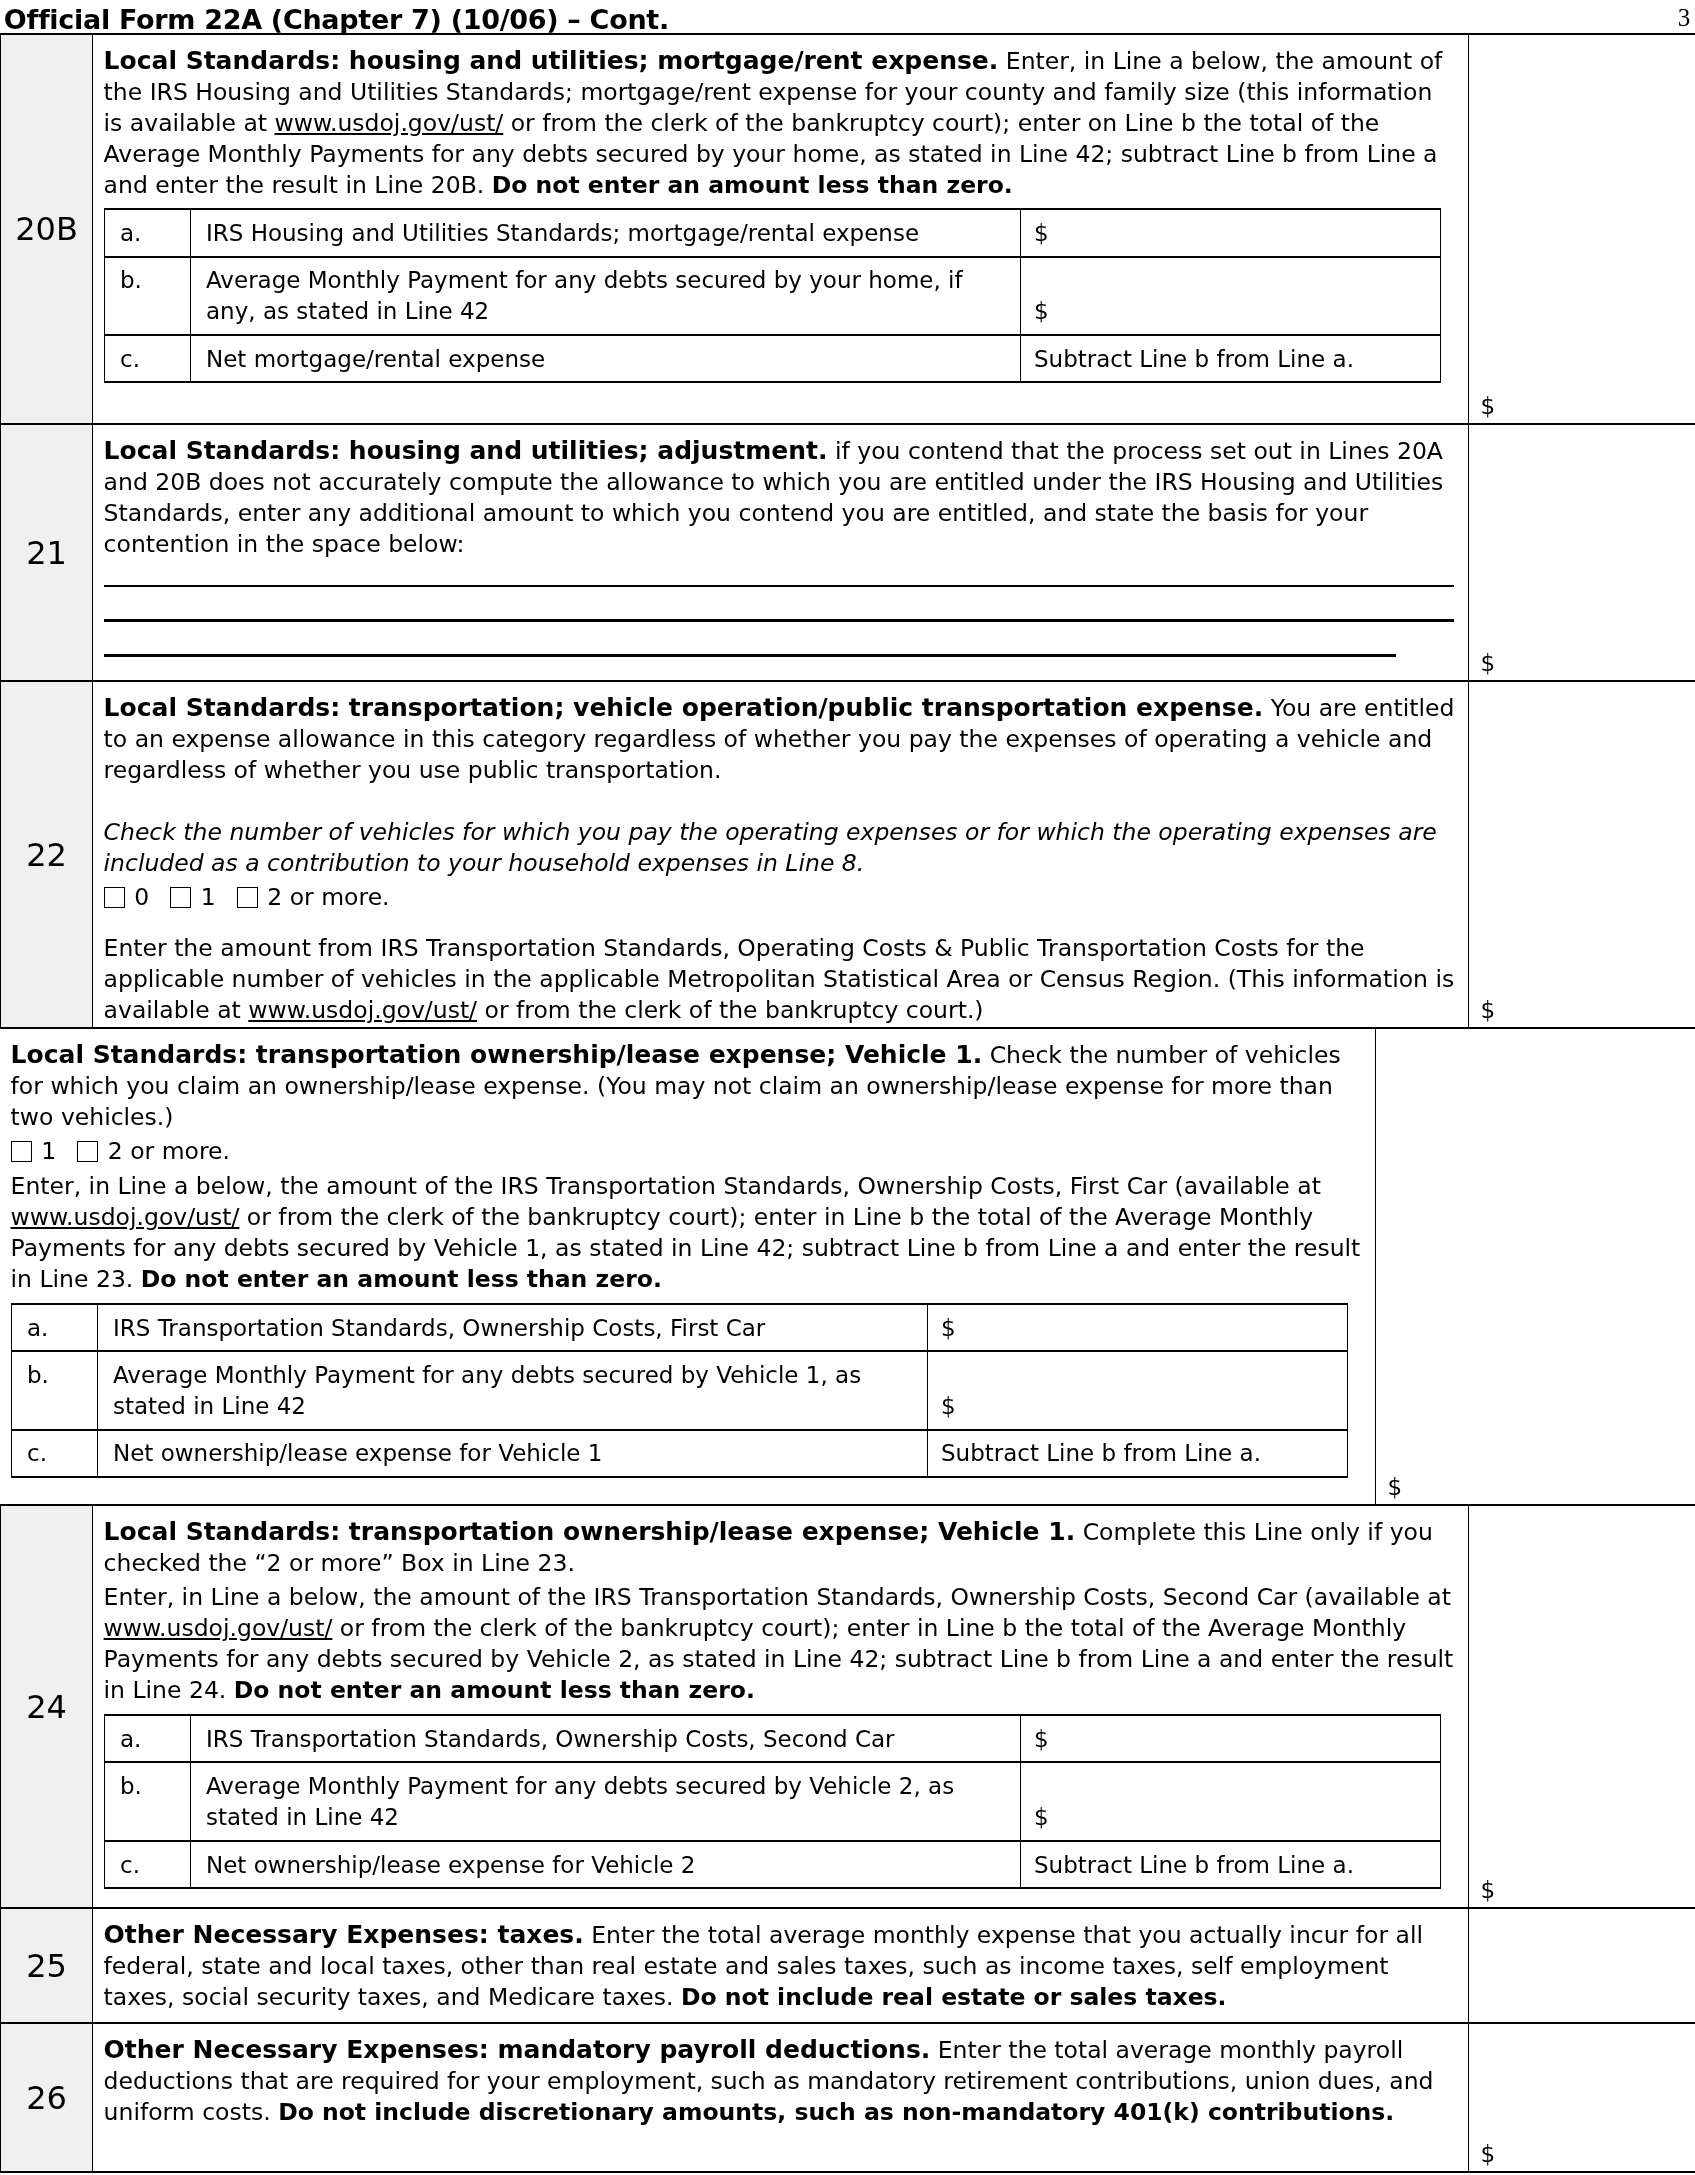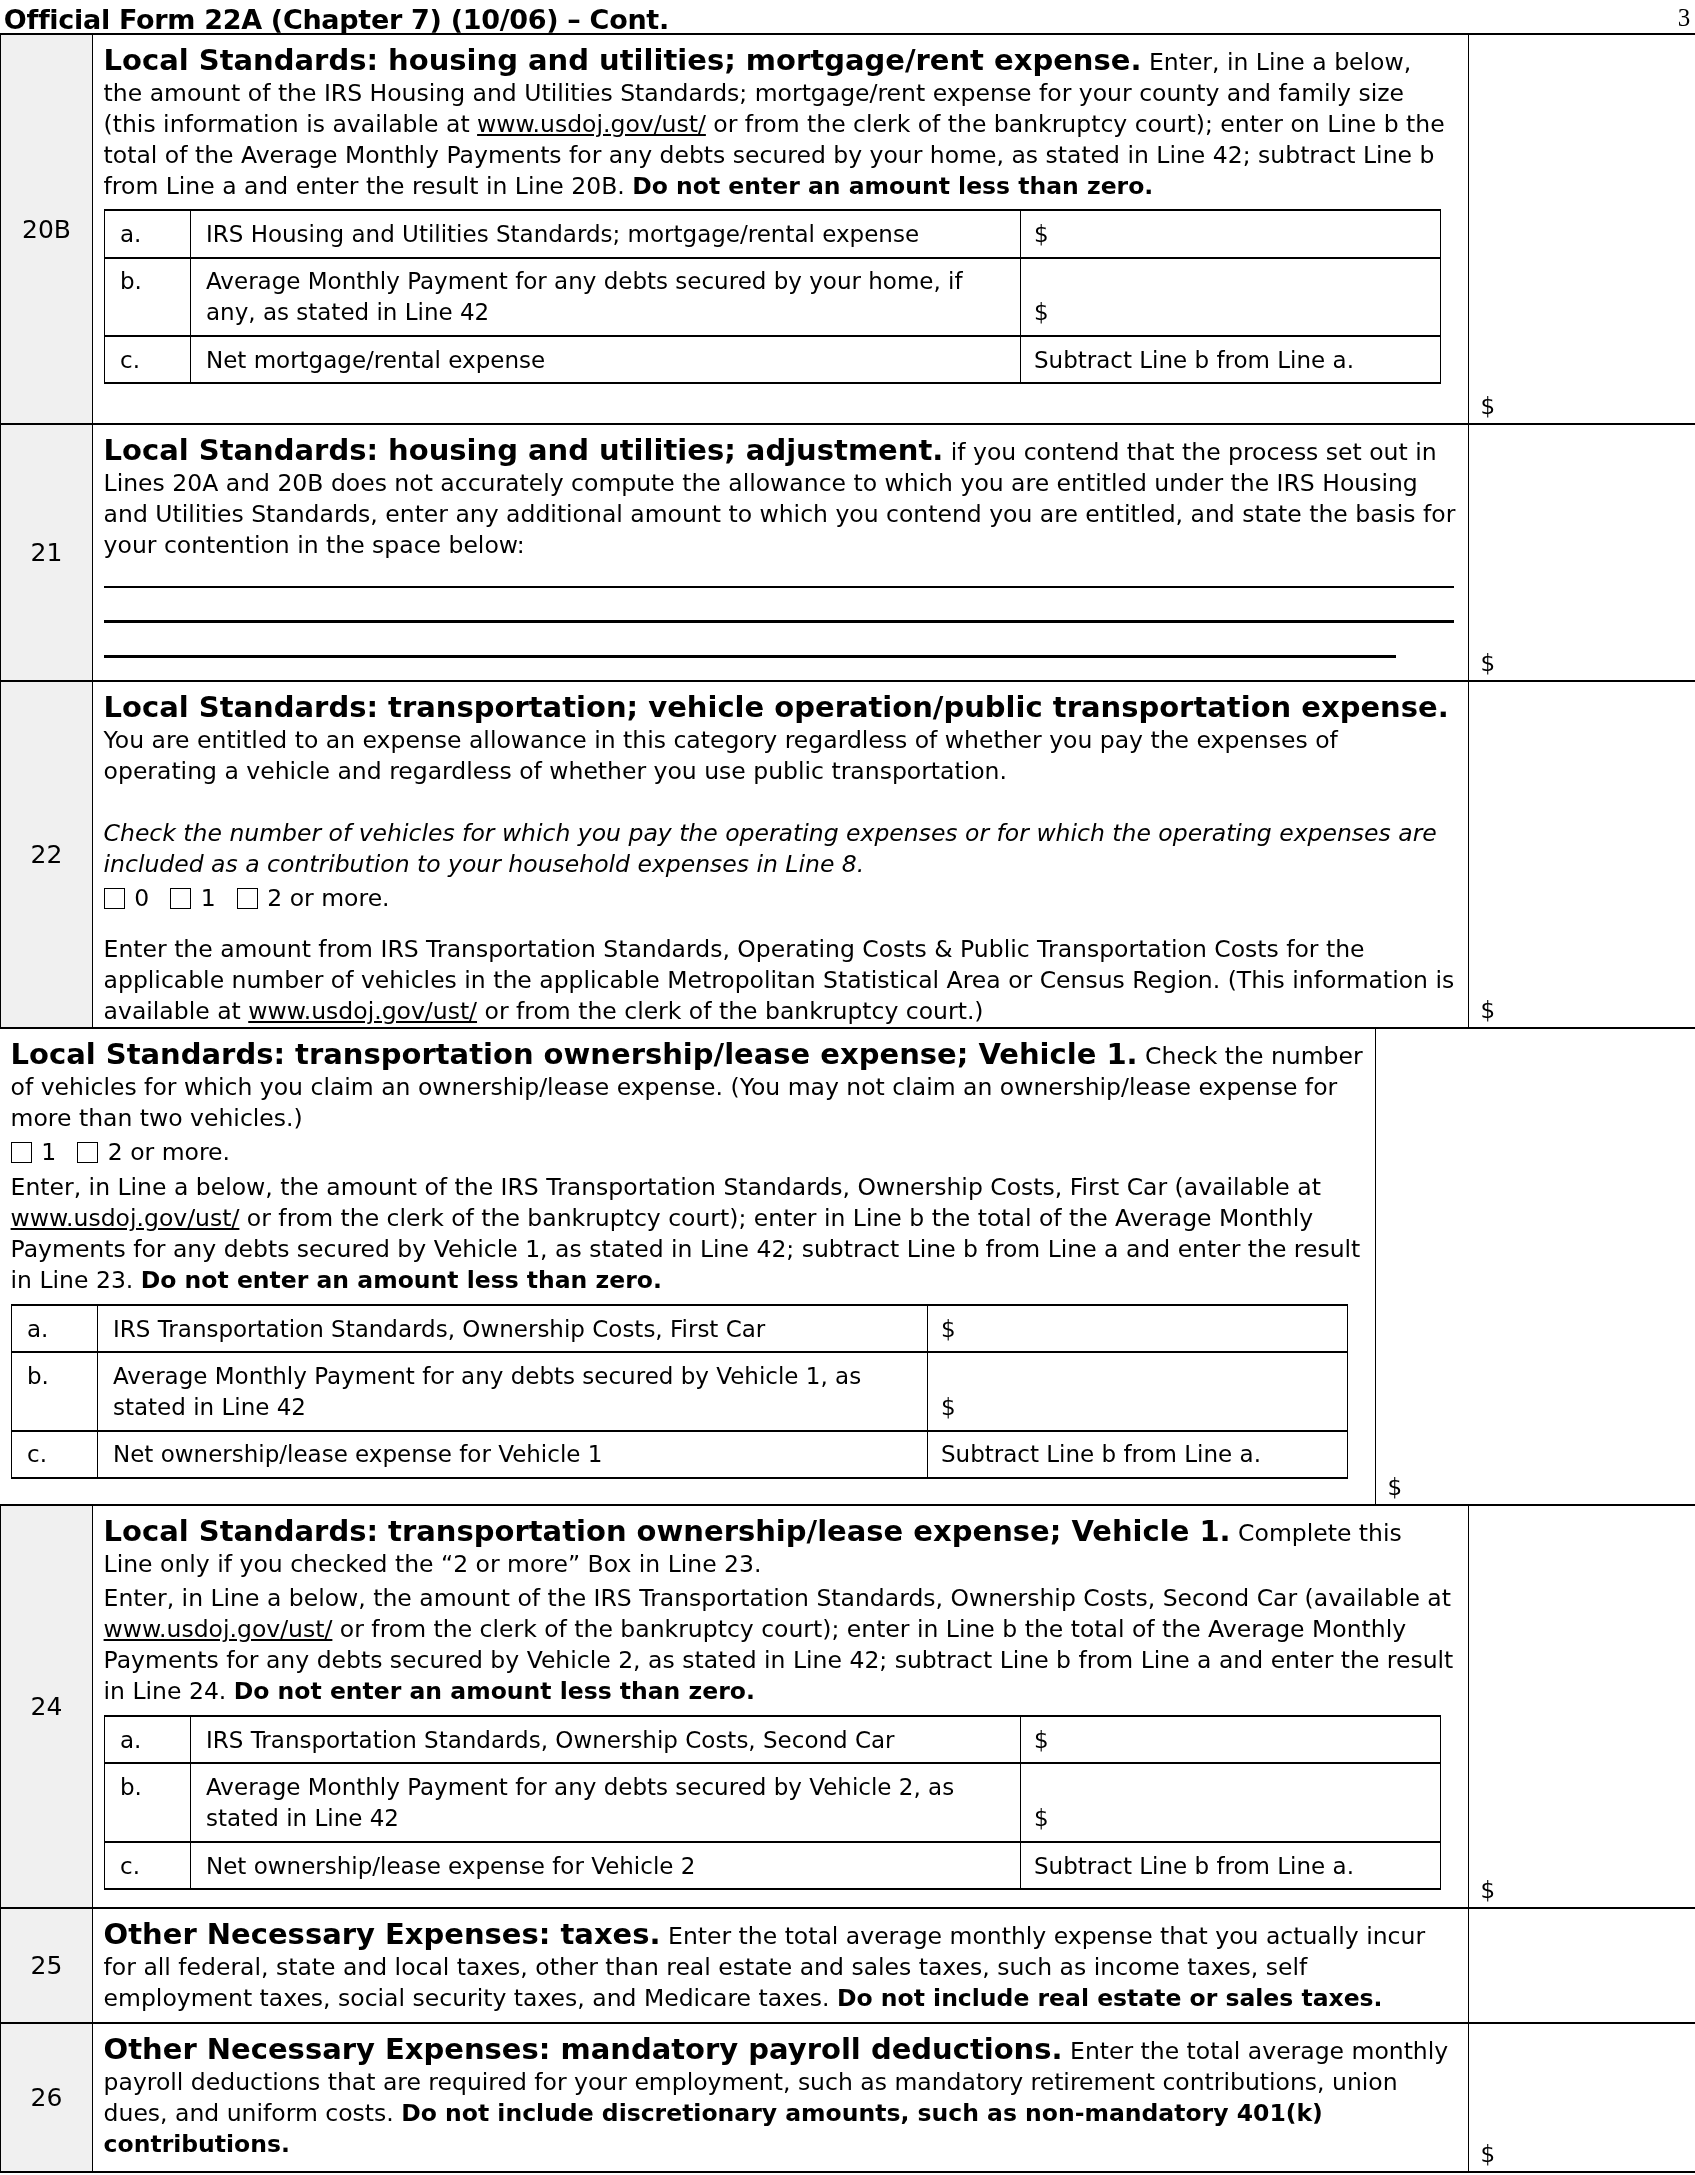--- a/index.html
+++ b/index.html
@@ -30,41 +30,41 @@
     display: flex;
     border-bottom: 2.9px solid #000;
     position: relative;
   }
   .line-num {
     width: 93px; flex: none;
     background: #f0f0f0;
     border-left: 1.9px solid #000;
     border-right: 1.9px solid #000;
     display: flex; align-items: center; justify-content: center;
-    font-size: 25px;
+    font-size: 32px;
   }
   .content {
     width: 1375px; flex: none;
     padding: 9.6px 11.5px 9.6px 10.6px;
     font-size: 23.5px;
     line-height: 31px;
   }
   .amount {
     flex: 1;
     border-left: 1.9px solid #000;
     border-right: 1.9px solid #000;
     position: relative;
   }
   .amount .dollar {
     position: absolute; left: 11.5px; bottom: 3.8px; font-size: 23px;
   }
   .content p { margin: 0; }
   .content p + p { margin-top: 7.7px; }
   .b { font-weight: bold; margin-top: 16px; }
-  .title { font-weight: bold; font-size: 29px; }
+  .title { font-weight: bold; font-size: 25px; }
   .link { text-decoration: underline; }
 
   .checks { display: flex; align-items: center; gap: 0; margin-top: 3.8px; }
   .check-item { display: inline-flex; align-items: center; margin-right: 21px; }
   .checkbox {
     width: 21px; height: 21px; border: 1.9px solid #000; background: #fff;
     display: inline-block; margin-right: 9.6px; cursor: pointer;
   }
 
   table.sub {

